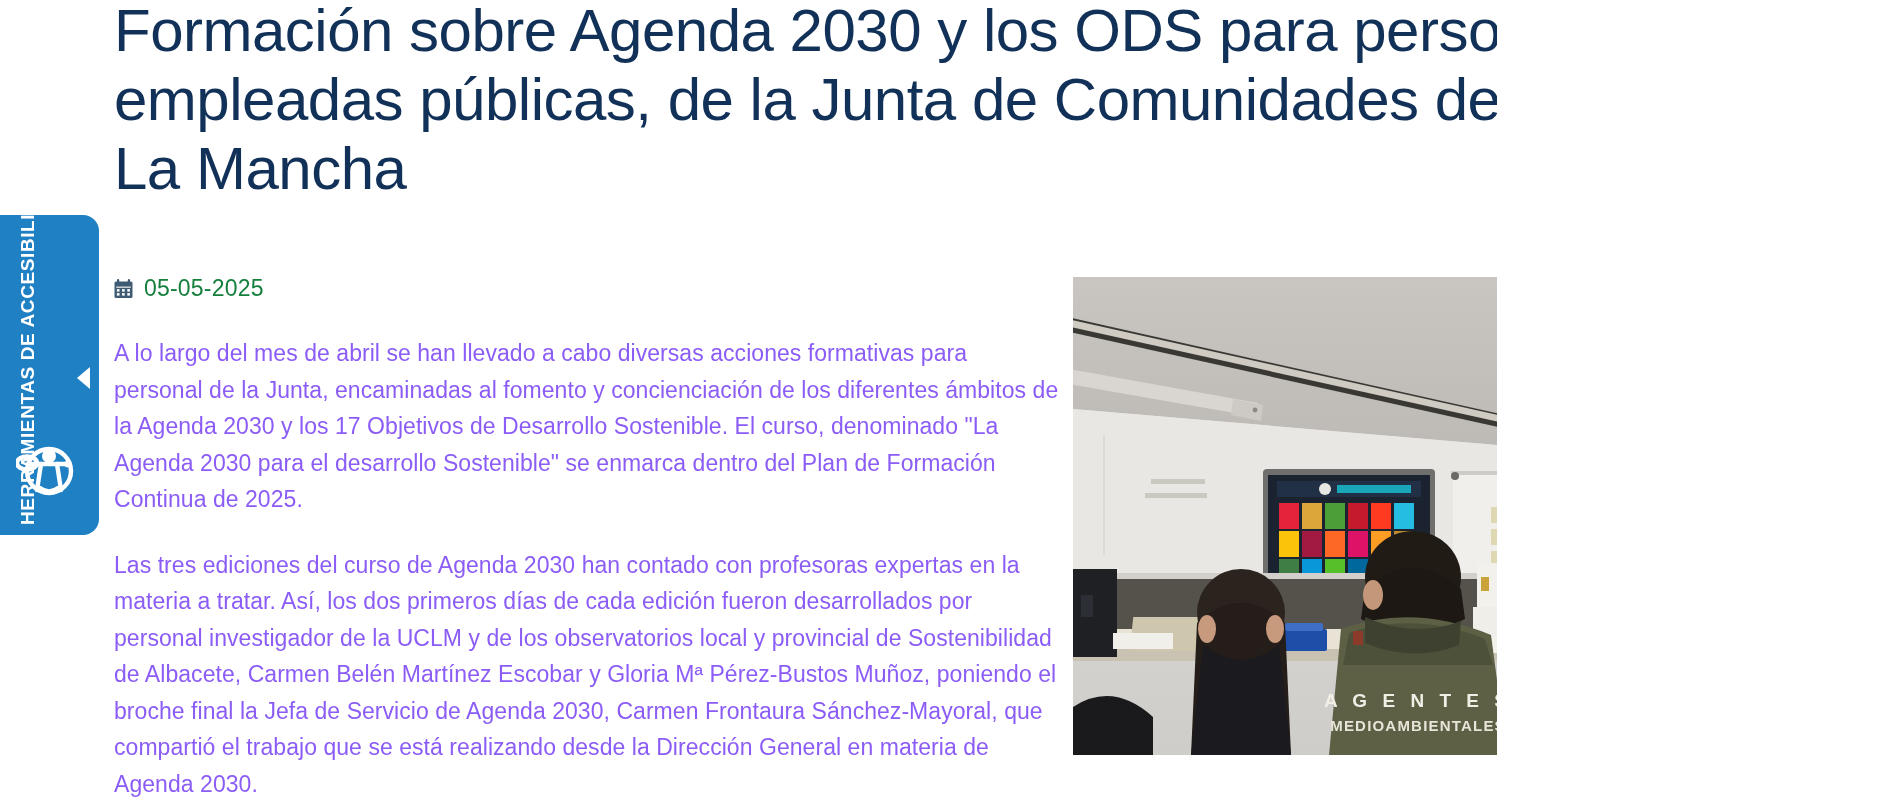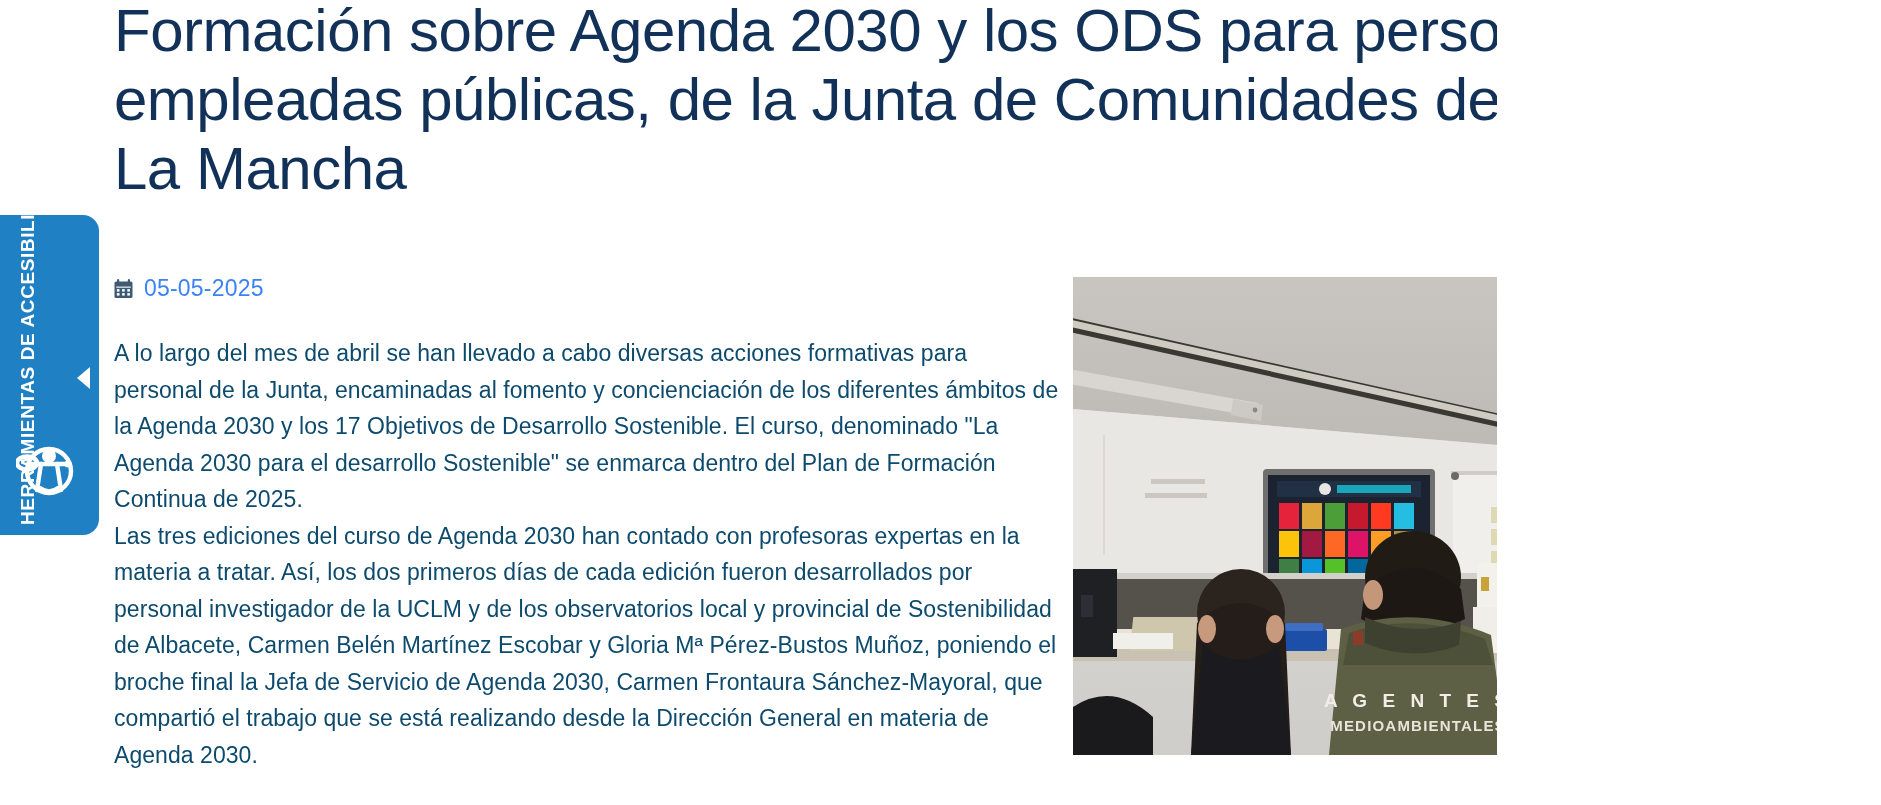--- a/index.html
+++ b/index.html
@@ -47,39 +47,39 @@
     width: 19px;
     height: 20px;
     position: relative;
     display: block;
     flex: 0 0 auto;
   }
   .cal-icon svg { display: block; }
   .date-text {
     font-size: 23px;
     line-height: 27px;
-    color: #3b82f6;
+    color: #15803d;
     letter-spacing: 0.2px;
     white-space: nowrap;
   }
 
   
   .body-col {
     position: absolute;
     left: 114px;
     top: 335px;
     width: 945px;
   }
   .body-col p {
     font-size: 23px;
     line-height: 36.5px;
-    color: #0c4a6e;
+    color: #8b5cf6;
     letter-spacing: 0.05px;
   }
-  .body-col p + p { }
+  .body-col p + p { margin-top: 29px; }
 
   
   .photo {
     position: absolute;
     left: 1073px;
     top: 277px;
     width: 730px;
     height: 478px;
     overflow: hidden;
     background: #b8b4ae;

